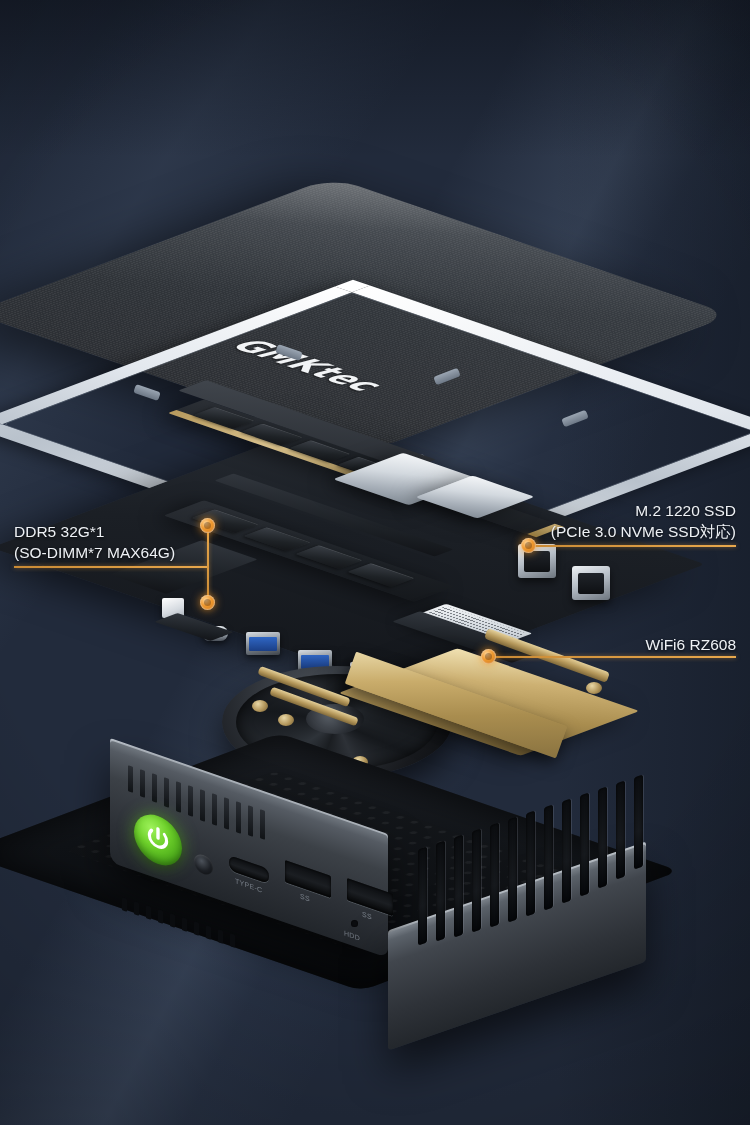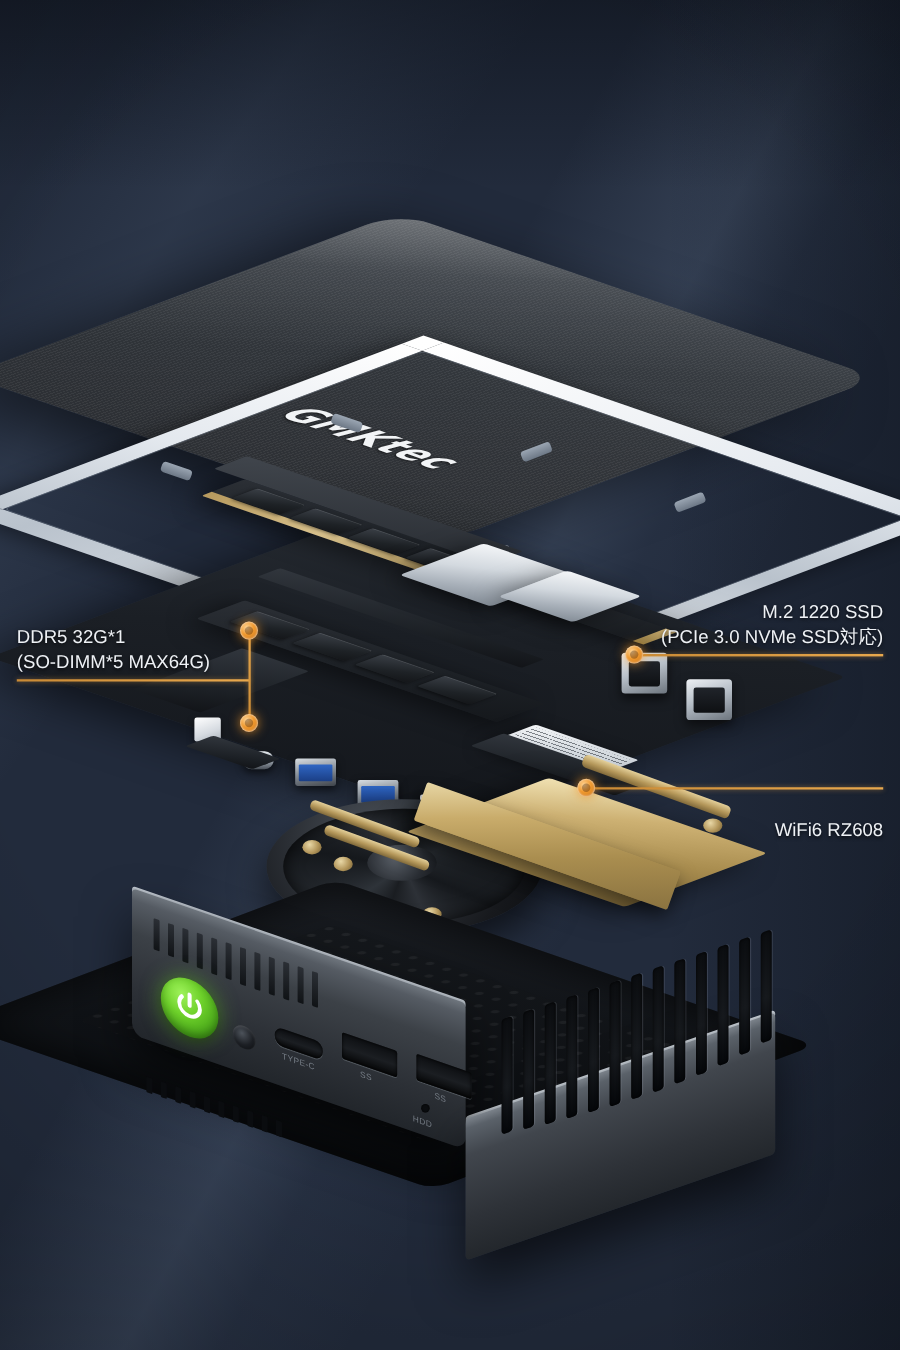--- a/index.html
+++ b/index.html
@@ -374,33 +374,33 @@
   <div class="fjack" style="left:285px;top:868px;width:46px;height:22px;"></div>
   <div class="fjack" style="left:347px;top:886px;width:46px;height:22px;"></div>
   <div class="fport-lbl" style="left:235px;top:882px;">TYPE-C</div>
   <div class="fport-lbl" style="left:300px;top:894px;">SS</div>
   <div class="fport-lbl" style="left:362px;top:912px;">SS</div>
   <div class="hdd-led"></div>
   <div class="fport-lbl" style="left:344px;top:932px;">HDD</div>
 
   <div>
     <div class="callout-text" style="left:14px;top:521px;text-align:center;">DDR5 32G*1</div>
-    <div class="callout-text" style="left:14px;top:542px;">(SO-DIMM*5 MAX64G)</div>
+    <div class="callout-text" style="left:14px;top:542px;">(SO-DIMM*7 MAX64G)</div>
     <div class="cl-line" style="left:14px;top:566px;width:194px;"></div>
     <div class="cl-vline" style="left:207px;top:526px;height:78px;"></div>
     <div class="cl-dot" style="left:200px;top:518px;"></div>
     <div class="cl-dot" style="left:200px;top:595px;"></div>
   </div>
 
   <div>
     <div class="callout-text right" style="right:14px;top:500px;">M.2 1220 SSD</div>
     <div class="callout-text right" style="right:14px;top:521px;">(PCIe 3.0 NVMe SSD対応)</div>
     <div class="cl-line" style="left:533px;top:545px;width:203px;"></div>
     <div class="cl-dot" style="left:521px;top:538px;"></div>
   </div>
 
   <div>
-    <div class="callout-text right" style="right:14px;top:634px;margin-top:48px;">WiFi6 RZ608</div>
+    <div class="callout-text right" style="right:14px;top:634px;">WiFi6 RZ608</div>
     <div class="cl-line" style="left:494px;top:656px;width:242px;"></div>
     <div class="cl-dot" style="left:481px;top:649px;"></div>
   </div>
 
 </div>
 
 </body></html>

